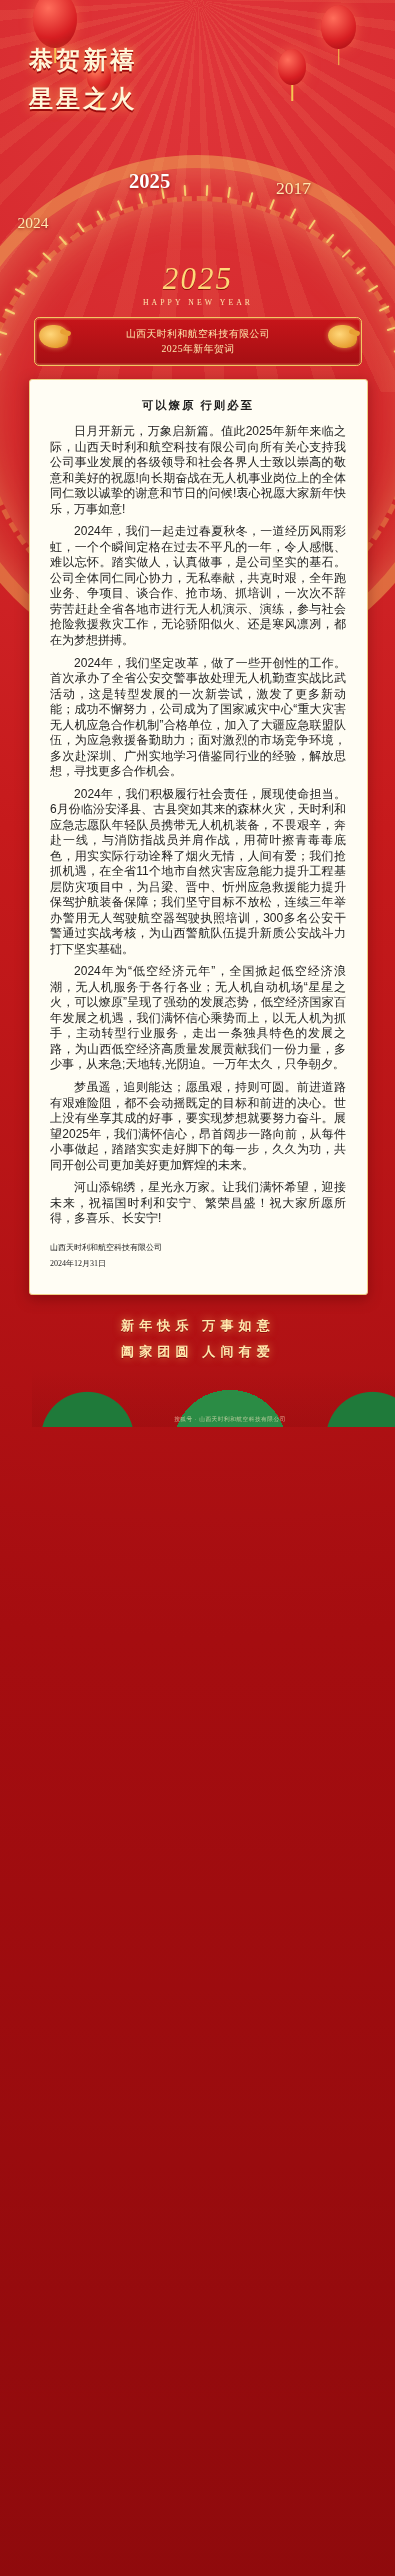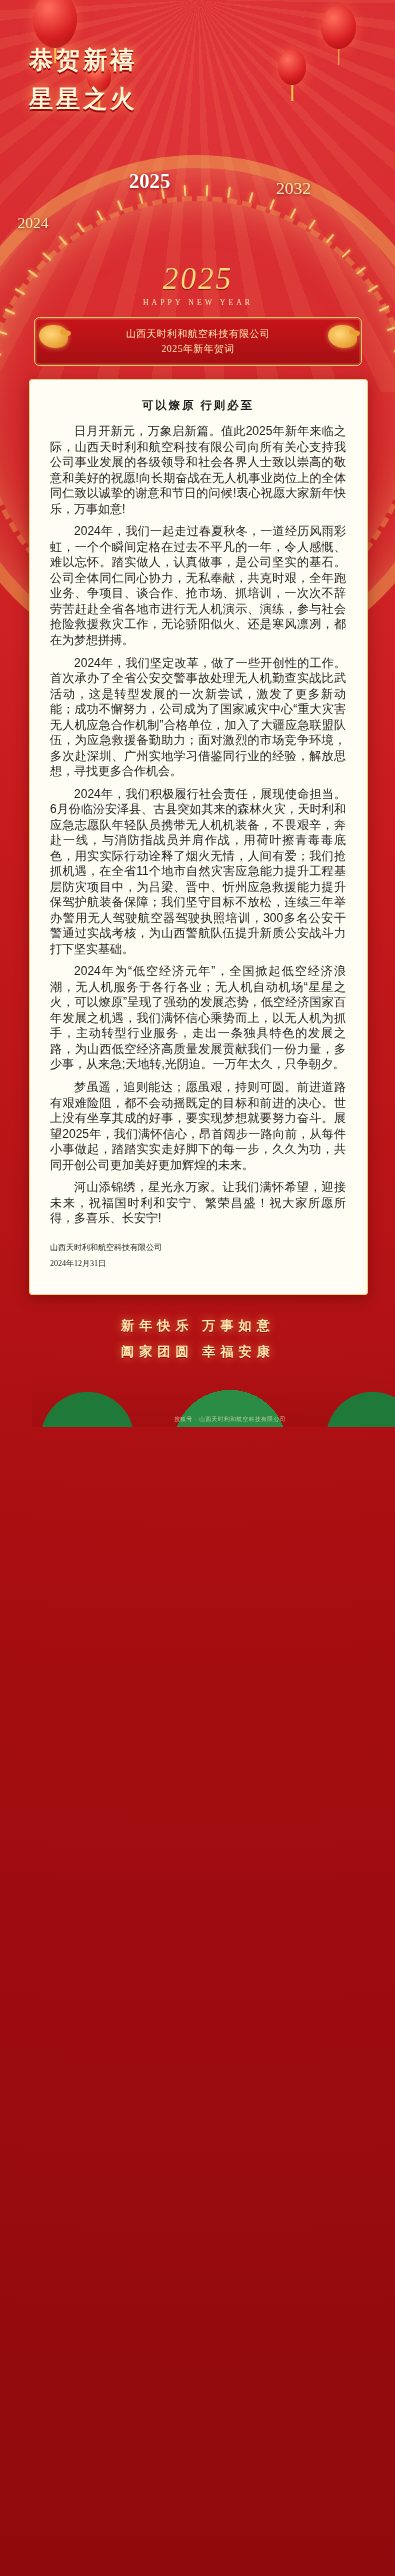--- a/index.html
+++ b/index.html
@@ -262,21 +262,21 @@
         <div class="tick" style="left: 329px; top: 84px; transform: rotate(39.8deg);"></div>
         <div class="tick" style="left: 345px; top: 99px; transform: rotate(46deg);"></div>
         <div class="tick" style="left: 360px; top: 116px; transform: rotate(52.2deg);"></div>
         <div class="tick" style="left: 372px; top: 134px; transform: rotate(58.4deg);"></div>
         <div class="tick" style="left: 383px; top: 154px; transform: rotate(64.6deg);"></div>
         <div class="tick" style="left: 391px; top: 174px; transform: rotate(70.8deg);"></div>
         <div class="tick" style="left: 398px; top: 196px; transform: rotate(77deg);"></div>
       </div>
     <div class="year y2024">2024</div>
     <div class="year y2025">2025</div>
-    <div class="year y2026">2032</div>
+    <div class="year y2026">2017</div>
   </div>
 
   <div class="logo2025">
     <div class="num">2025</div>
     <div class="hny">HAPPY NEW YEAR</div>
   </div>
 
   <div class="plaque">
     <div class="dragon left"></div>
     <div class="dragon right"></div>
@@ -296,19 +296,19 @@
         <p>河山添锦绣，星光永万家。让我们满怀希望，迎接未来，祝福国时利和安宁、繁荣昌盛！祝大家所愿所得，多喜乐、长安宁!</p>
       </div>
     <div class="sign">
       <div>山西天时利和航空科技有限公司</div>
       <div>2024年12月31日</div>
     </div>
   </div>
 
   <div class="footer">
     <div class="bless">新年快乐  万事如意</div>
-    <div class="bless">阖家团圆  幸福安康</div>
+    <div class="bless">阖家团圆  人间有爱</div>
     <div class="footer-hills"></div>
     <div class="watermark">搜狐号 · 山西天时利和航空科技有限公司</div>
   </div>
 
 </div>
 
 
 </body></html>

